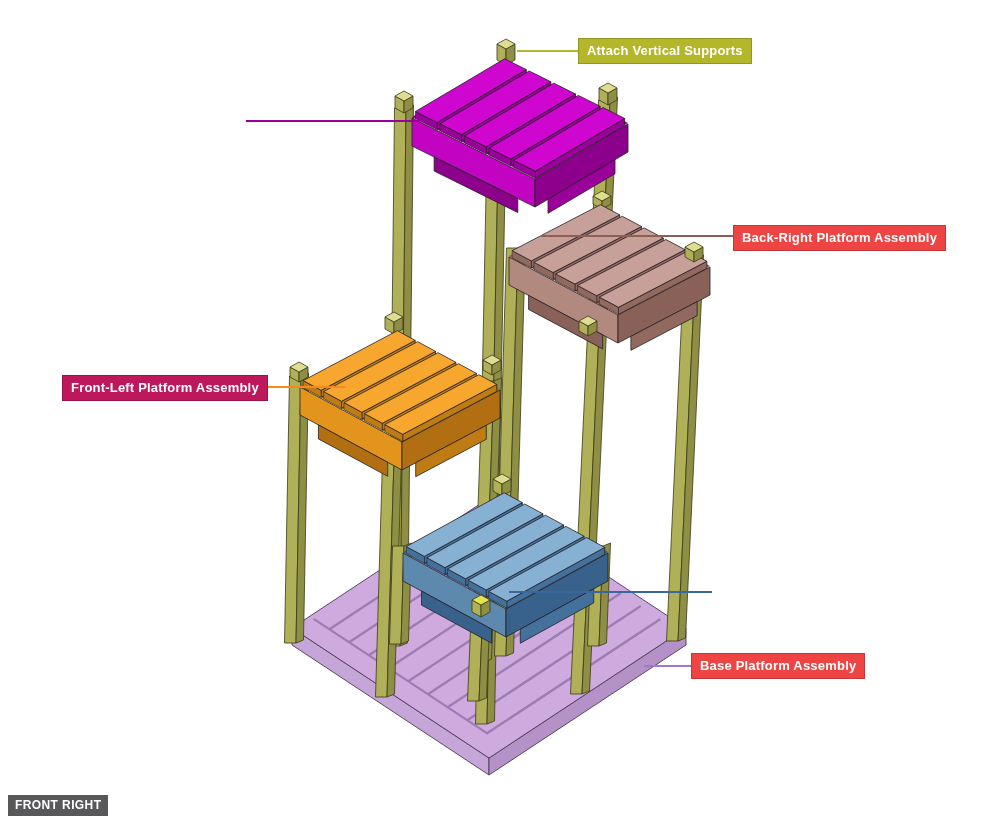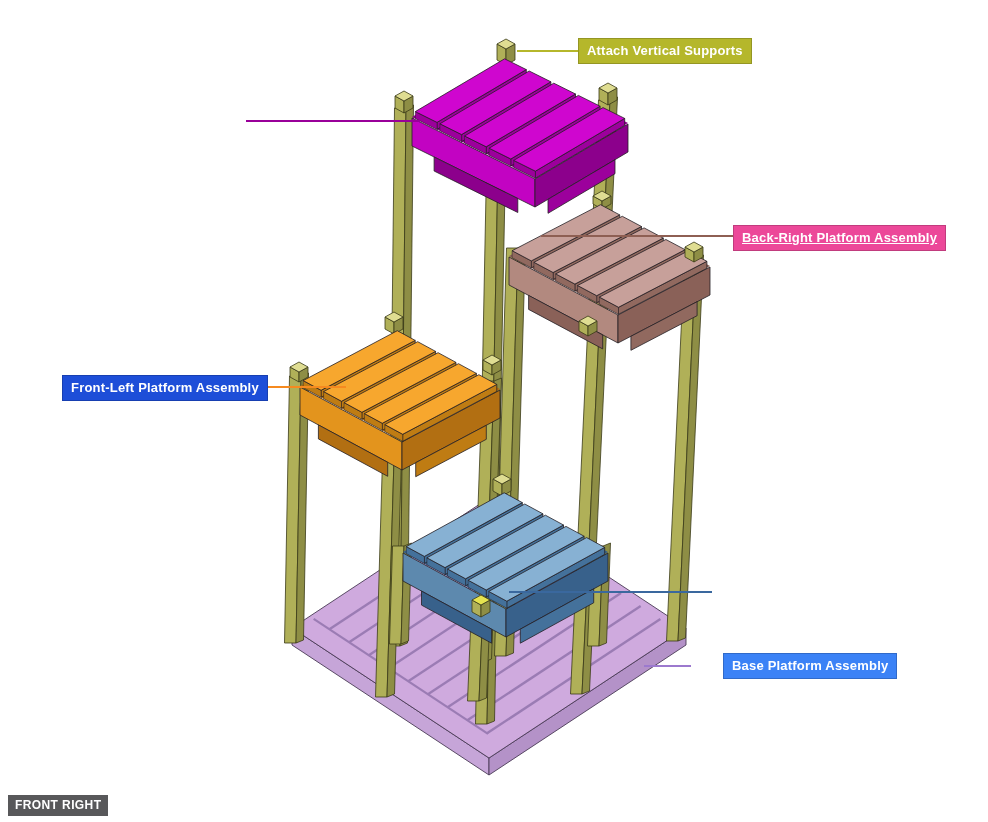--- a/index.html
+++ b/index.html
@@ -193,18 +193,18 @@
         <line x1="517" y1="51" x2="578" y2="51" stroke="#b5b72b" stroke-width="2"></line>
         <line x1="246" y1="121" x2="420" y2="121" stroke="#990099" stroke-width="2"></line>
         <line x1="541" y1="236" x2="733" y2="236" stroke="#8e5f53" stroke-width="2"></line>
         <line x1="268" y1="387" x2="346" y2="387" stroke="#f68a1f" stroke-width="2"></line>
         <line x1="509" y1="592" x2="712" y2="592" stroke="#3a689e" stroke-width="2"></line>
         <line x1="644" y1="666" x2="691" y2="666" stroke="#9c79ce" stroke-width="2"></line>
       </g>
     </svg>
 
   <div class="callout" style="left: 578px; top: 38px; background: rgb(181, 183, 43);">Attach Vertical Supports</div>
-  <div class="callout" style="left: 733px; top: 225px; background: #ec4899; text-decoration: underline;">Back-Right Platform Assembly</div>
-  <div class="callout" style="left: 62px; top: 375px; background: #1d4ed8;">Front-Left Platform Assembly</div>
-  <div class="callout" style="left: 691px; top: 653px; background: #3b82f6; margin-left: 32px;">Base Platform Assembly</div>
+  <div class="callout" style="left: 733px; top: 225px; background: #ef4444;">Back-Right Platform Assembly</div>
+  <div class="callout" style="left: 62px; top: 375px; background: #be185d;">Front-Left Platform Assembly</div>
+  <div class="callout" style="left: 691px; top: 653px; background: #ef4444;">Base Platform Assembly</div>
 
   <div class="view-label" style="left: 8px; top: 795px; background: rgb(88, 88, 90);">FRONT RIGHT</div>
 </div>
 
 </body></html>

